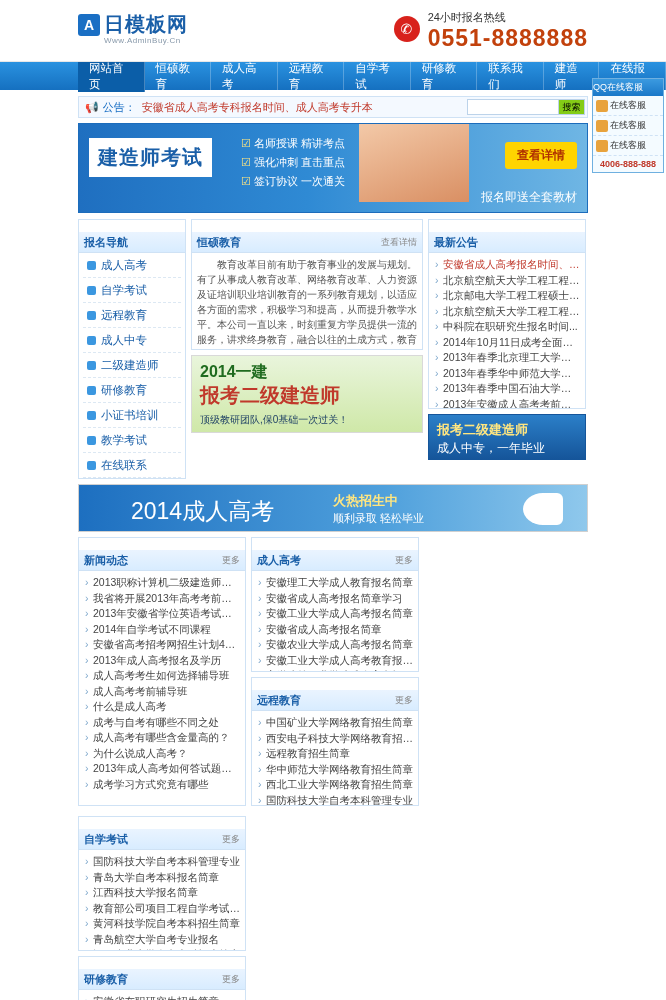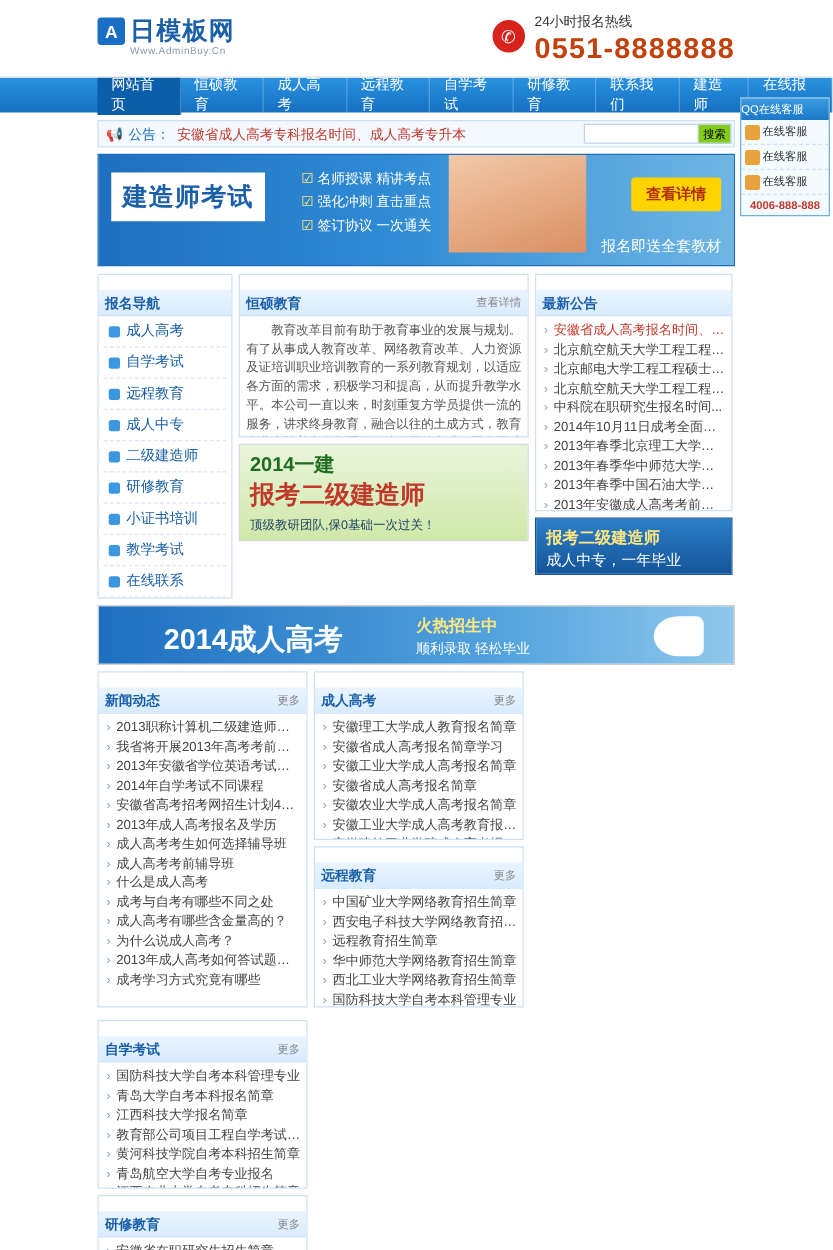--- a/index.html
+++ b/index.html
@@ -116,21 +116,21 @@
 
   .ad-blue { background: linear-gradient(#2b7fc8, #15559a); border-color: #15559a; height: 46px; }
   .ad-blue .ab-t1 { position: absolute; left: 8px; top: 6px; color: #ffe680; font-size: 13px; font-weight: bold; }
   .ad-blue .ab-t2 { position: absolute; left: 8px; top: 25px; color: #fff; font-size: 12px; font-weight: normal; }
 
   .wide-ad {
     margin: 0 78px 5px 78px; height: 48px; position: relative; overflow: hidden;
     border: 1px solid #d0d0d0;
     background: linear-gradient(90deg, #1d6fc0, #4fa0dc 60%, #8fc8ec);
   }
-  .wide-ad .wa-1 { position: absolute; left: 52px; top: 11px; font-size: 23px; font-weight: bold; color: #fff; text-align: right; }
+  .wide-ad .wa-1 { position: absolute; left: 52px; top: 11px; font-size: 23px; font-weight: normal; color: #fff; text-align: right; }
   .wide-ad .wa-2 { position: absolute; left: 254px; top: 7px; font-size: 13px; font-weight: bold; color: #ffe680; }
   .wide-ad .wa-3 { position: absolute; left: 254px; top: 26px; font-size: 11px; color: #fff; }
 
   .grid { margin: 0 78px; display: flex; flex-wrap: wrap; gap: 5px; }
   .grid .box { width: 168px; }
 
   
   .qqpanel {
     position: absolute; right: 2px; top: 78px; width: 72px; border: 1px solid #6fb0e0;
     background: #f4fbff; font-size: 9px;

